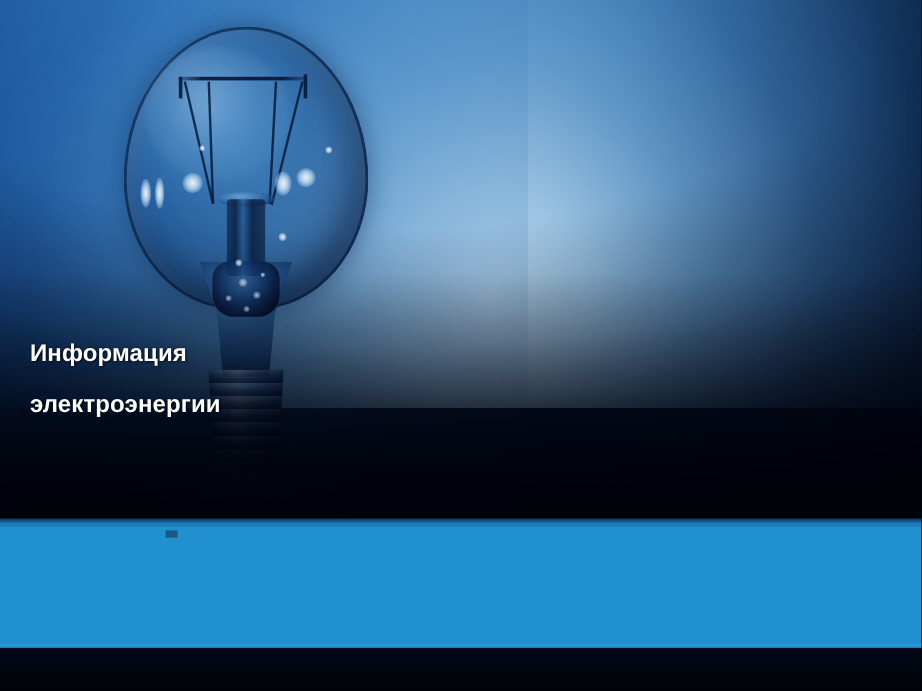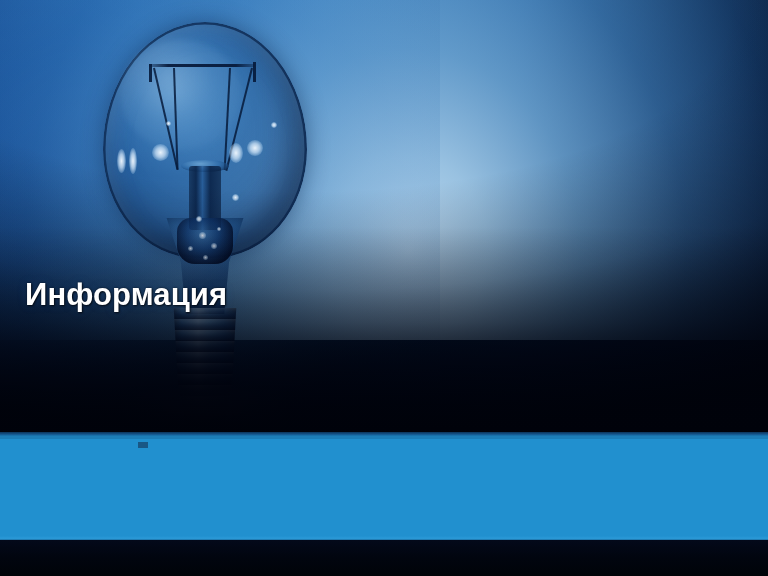--- a/index.html
+++ b/index.html
@@ -309,21 +309,21 @@
 
   
   .title {
     position: absolute;
     left: 25px;
     top: 274px;
     width: 600px;
     z-index: 8;
     color: #ffffff;
     font-weight: bold;
-    font-size: 31px;
+    font-size: 20px;
     line-height: 42px;
     letter-spacing: 0.1px;
     text-shadow:
       0 0 3px rgba(0,0,0,0.55),
       1px 1px 2px rgba(0,0,0,0.60),
       0 0 9px rgba(30,80,150,0.35);
     white-space: nowrap;
   }
   .title .ln { display: block; }
 
@@ -427,20 +427,21 @@
       <div class="screw"></div>
       <div class="screw-shade"></div>
       <div class="bulb-reflect"></div>
     </div>
 
     <div class="vignette"></div>
   </div>
 
   <div class="title">
     <span class="ln">Информация</span>
+    <span class="ln">электроэнергии</span>
   </div>
 
   <div class="band-sep"></div>
   <div class="band-blue"></div>
   <div class="band-blue-top"></div>
   <div class="artifact"></div>
   <div class="band-blue-bot"></div>
   <div class="footer"></div>
 
 </div>

